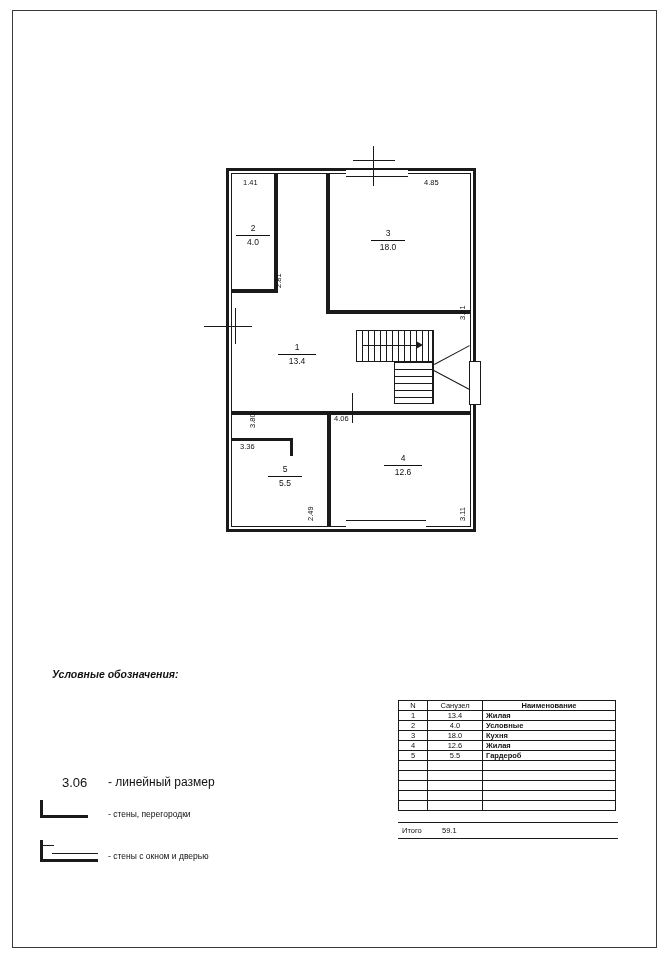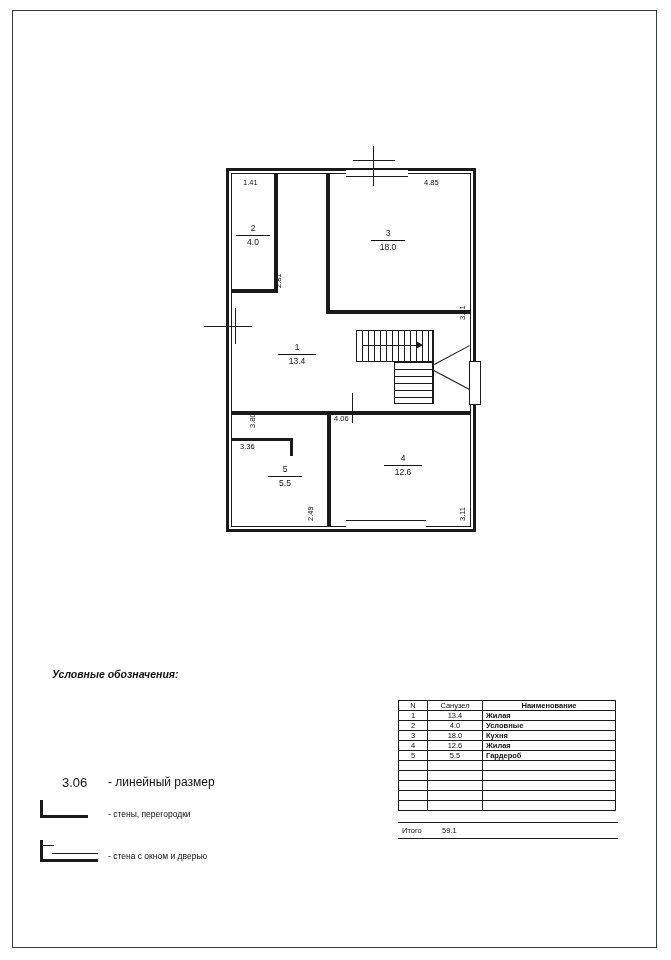--- a/index.html
+++ b/index.html
@@ -159,21 +159,21 @@
   <div class="lg-line1">- линейный размер</div>
 
   <div class="symwall" style="left:40px;top:800px;width:3px;height:18px;"></div>
   <div class="symwall" style="left:40px;top:815px;width:48px;height:3px;"></div>
   <div class="lg-line2">- стены, перегородки</div>
 
   <div class="symwall" style="left:40px;top:840px;width:3px;height:22px;"></div>
   <div class="symwall" style="left:40px;top:845px;width:14px;height:1px;"></div>
   <div class="symwall" style="left:40px;top:859px;width:58px;height:3px;"></div>
   <div class="symwall" style="left:52px;top:853px;width:46px;height:1px;"></div>
-  <div class="lg-line3">- стена с окном и дверью</div>
+  <div class="lg-line3">- стены с окном и дверью</div>
 
 
 
   <table class="tbl">
     <thead>
       <tr>
         <td class="c-n">N</td>
         <td class="c-a">Санузел</td>
         <td class="c-name">Наименование</td>
       </tr>

